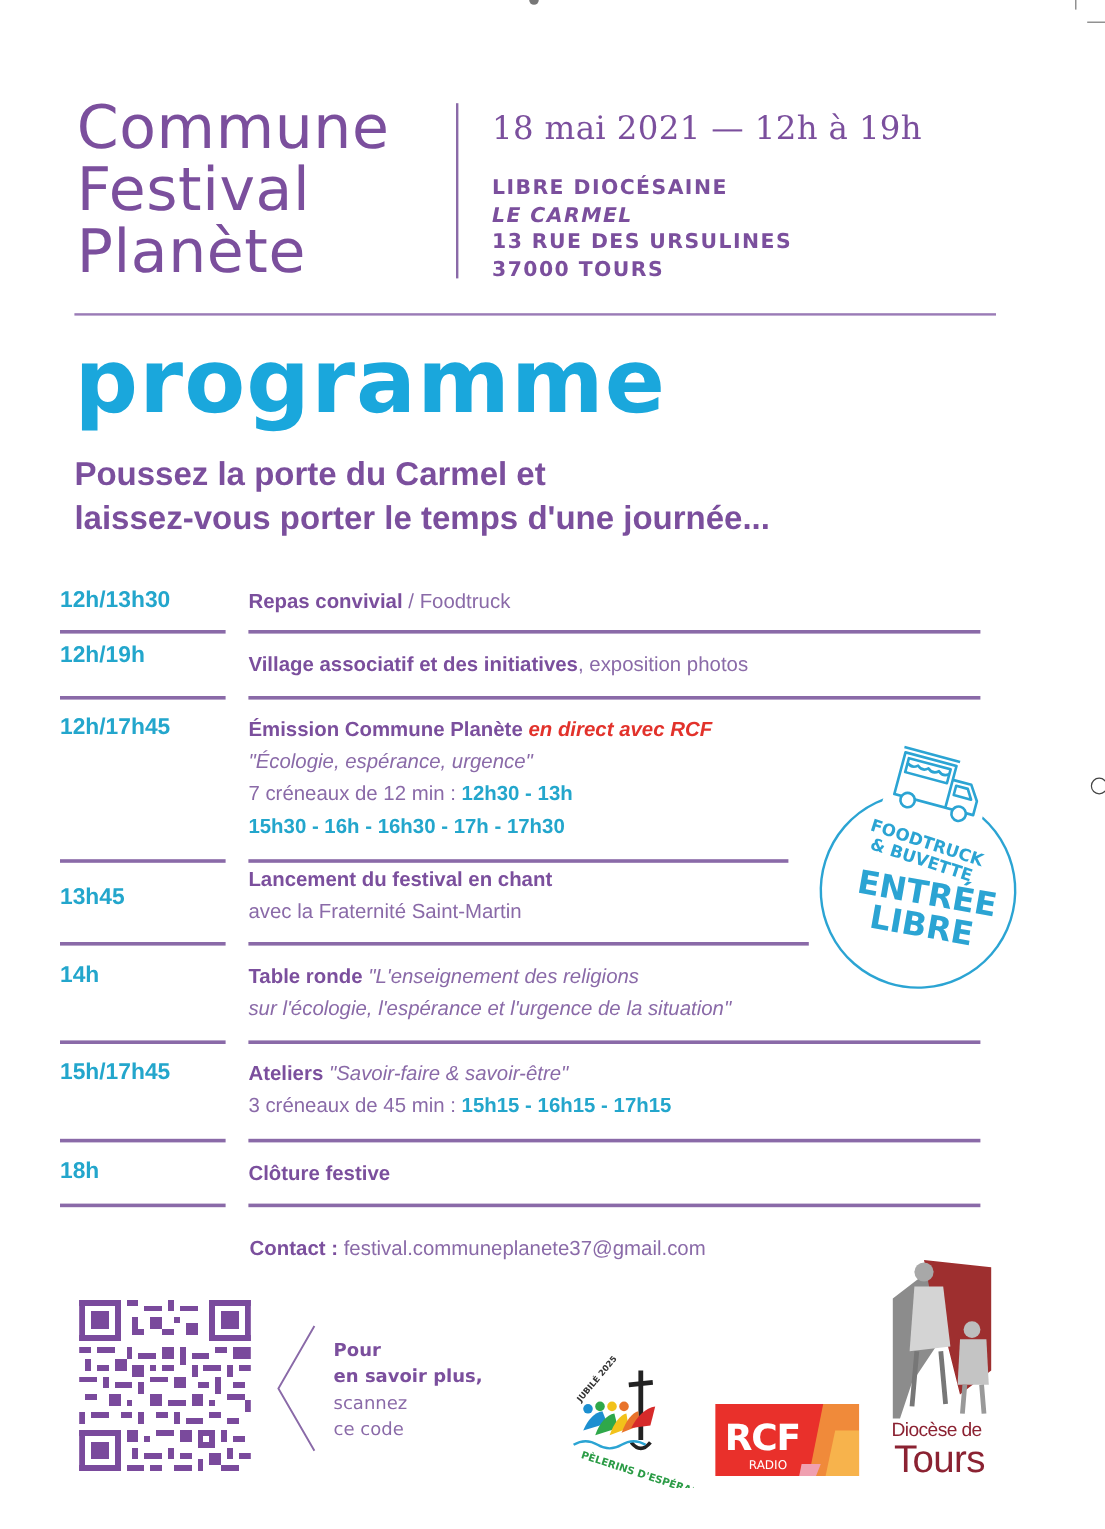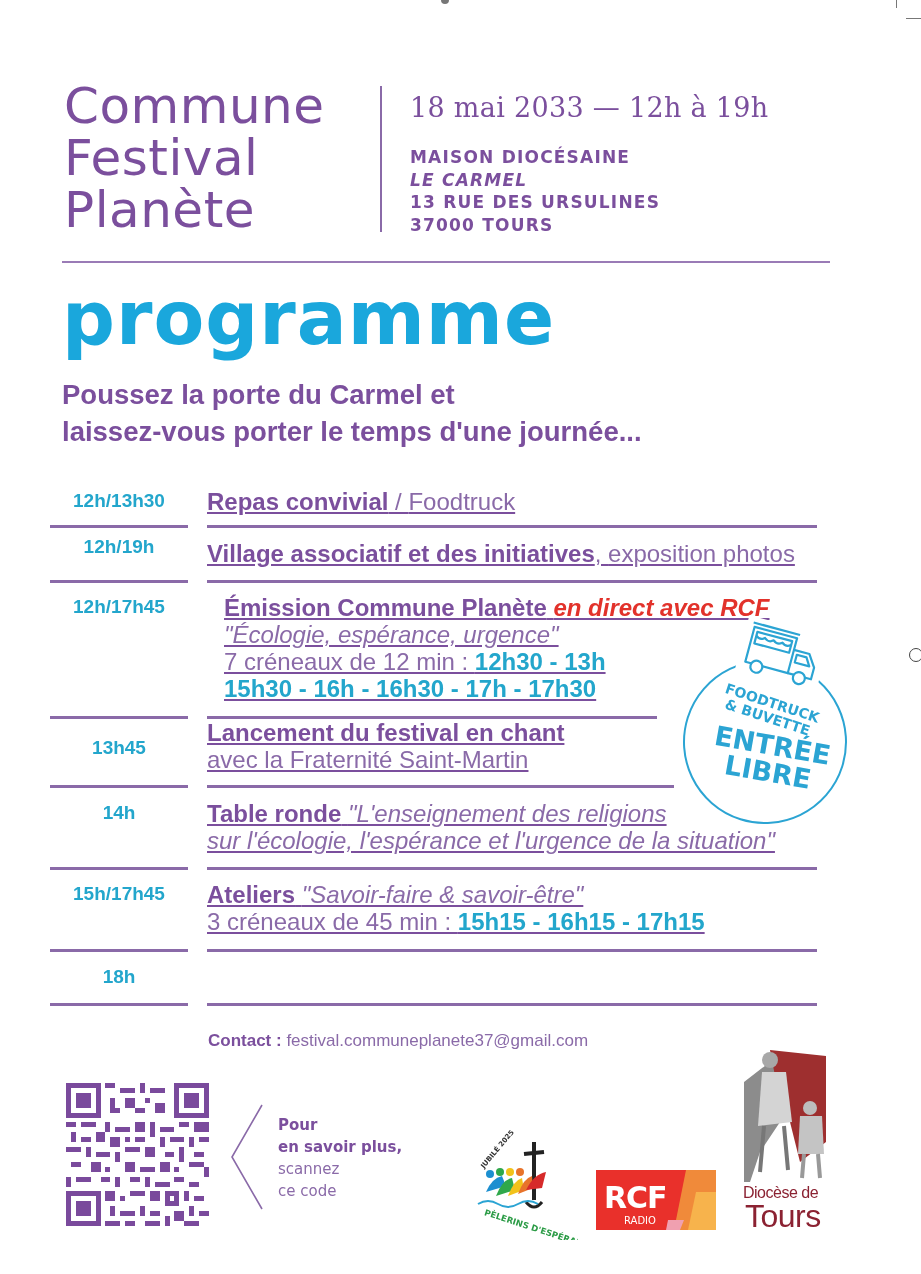--- a/index.html
+++ b/index.html
@@ -16,22 +16,22 @@
   .address { position: absolute; left: 410px; top: 146px; font-family: "DejaVu Sans", sans-serif; font-weight: bold; font-size: 17px; line-height: 22.5px; color: #7b4f9d; letter-spacing: 1.2px; }
   .address .it { font-style: italic; }
   .hsep { position: absolute; left: 62px; top: 261px; width: 768px; height: 2px; background: #9a7bb6; }
 
   .programme { position: absolute; left: 62px; top: 270px; font-family: "DejaVu Sans", sans-serif; font-weight: bold; font-size: 74px; color: #1aa7dc; letter-spacing: 1px; line-height: 96px; }
   .tagline { position: absolute; left: 62px; top: 376px; font-family: "Liberation Sans", sans-serif; font-weight: bold; font-size: 27.5px; line-height: 37px; color: #7b4f9d; }
 
   
   .sched { position: absolute; left: 50px; top: 482px; width: 780px; }
   .row { position: relative; display: flex; }
-  .row .time { width: 138px; text-align: center; font-family: "Liberation Sans", sans-serif; font-weight: bold; font-size: 19px; color: #23a6cc; padding-top: 8px; }
-  .row .desc { margin-left: 19px; font-family: "Liberation Sans", sans-serif; font-size: 24px; line-height: 27px; padding-top: 6px; color: #7b4f9d; text-decoration: underline; }
+  .row .time { width: 138px; text-align: left; font-family: "Liberation Sans", sans-serif; font-weight: bold; font-size: 19px; color: #23a6cc; padding-top: 8px; }
+  .row .desc { margin-left: 19px; font-family: "Liberation Sans", sans-serif; font-size: 17px; line-height: 27px; padding-top: 6px; color: #7b4f9d; }
   .b { font-weight: bold; color: #7b4f9d; }
   .n { font-weight: normal; color: #8a6aa8; }
   .i { font-style: italic; color: #8a6aa8; }
   .red { color: #e2322b; font-style: italic; font-weight: bold; }
   .cyan { color: #23a6cc; font-weight: bold; }
   .rule-l { position: absolute; left: 0; height: 2.5px; width: 138px; background: #8a6aa8; }
   .rule-r { position: absolute; left: 157px; height: 2.5px; background: #8a6aa8; }
 
   
   .stamp { position: absolute; left: 683px; top: 660px; width: 164px; height: 164px; border: 2px solid #2ba4d3; border-radius: 50%; transform: rotate(-4deg); background: #fff; }
@@ -62,23 +62,23 @@
 <div class="crop-mark" style="left:896px;top:0;width:1px;height:8px;"></div>
 <div class="crop-mark" style="left:906px;top:18px;width:15px;height:1px;"></div>
 <div style="position:absolute;left:909px;top:648px;width:14px;height:14px;border:1.5px solid #444;border-radius:50%;"></div>
 
 <div class="title">
   <div>Commune</div>
   <div>Festival</div>
   <div>Planète</div>
 </div>
 <div class="vsep"></div>
-<div class="date">18 mai 2033 — 12h à 19h</div>
+<div class="date">18 mai 2021 — 12h à 19h</div>
 <div class="address">
-  <div>MAISON DIOCÉSAINE</div>
+  <div>LIBRE DIOCÉSAINE</div>
   <div class="it">LE CARMEL</div>
   <div>13 RUE DES URSULINES</div>
   <div>37000 TOURS</div>
 </div>
 <div class="hsep"></div>
 
 <div class="programme">programme</div>
 <div class="tagline">
   <div>Poussez la porte du Carmel et</div>
   <div>laissez-vous porter le temps d'une journée...</div>
@@ -97,21 +97,21 @@
 
   <div class="row" style="height:55px;">
     <div class="time" style="">12h/19h</div>
     <div class="desc" style="padding-top:12px;">
       <span class="b">Village associatif et des initiatives</span><span class="n">, </span><span class="n">exposition photos</span>
     </div>
     <div class="rule-l" style="top:52px;"></div>
     <div class="rule-r" style="top:52px;width:610px;"></div>
   </div>
 
-  <div class="row" style="height:124px;gap:17px;">
+  <div class="row" style="height:124px;">
     <div class="time" style="padding-top:13px;">12h/17h45</div>
     <div class="desc" style="padding-top:11px;">
       <div><span class="b">Émission Commune Planète</span> <span class="red">en direct avec RCF</span></div>
       <div class="i">"Écologie, espérance, urgence"</div>
       <div><span class="n">7 créneaux de 12 min : </span><span class="cyan">12h30 - 13h</span></div>
       <div class="cyan">15h30 - 16h - 16h30 - 17h - 17h30</div>
     </div>
     <div class="rule-l" style="top:133px;"></div>
     <div class="rule-r" style="top:133px;width:450px;"></div>
   </div>
@@ -141,20 +141,23 @@
     <div class="desc" style="padding-top:11px;">
       <div><span class="b">Ateliers</span> <span class="i">"Savoir-faire &amp; savoir-être"</span></div>
       <div><span class="n">3 créneaux de 45 min : </span><span class="cyan">15h15 - 16h15 - 17h15</span></div>
     </div>
     <div class="rule-l" style="top:79px;"></div>
     <div class="rule-r" style="top:79px;width:610px;"></div>
   </div>
 
   <div class="row" style="height:54px;">
     <div class="time" style="padding-top:14px;">18h</div>
+    <div class="desc" style="padding-top:12px;">
+      <span class="b">Clôture festive</span>
+    </div>
     <div class="rule-l" style="top:51px;"></div>
     <div class="rule-r" style="top:51px;width:610px;"></div>
   </div>
 </div>
 
 <div class="stamp">
   <div class="t1">
     <div>FOODTRUCK</div>
     <div>&amp; BUVETTE</div>
   </div>

